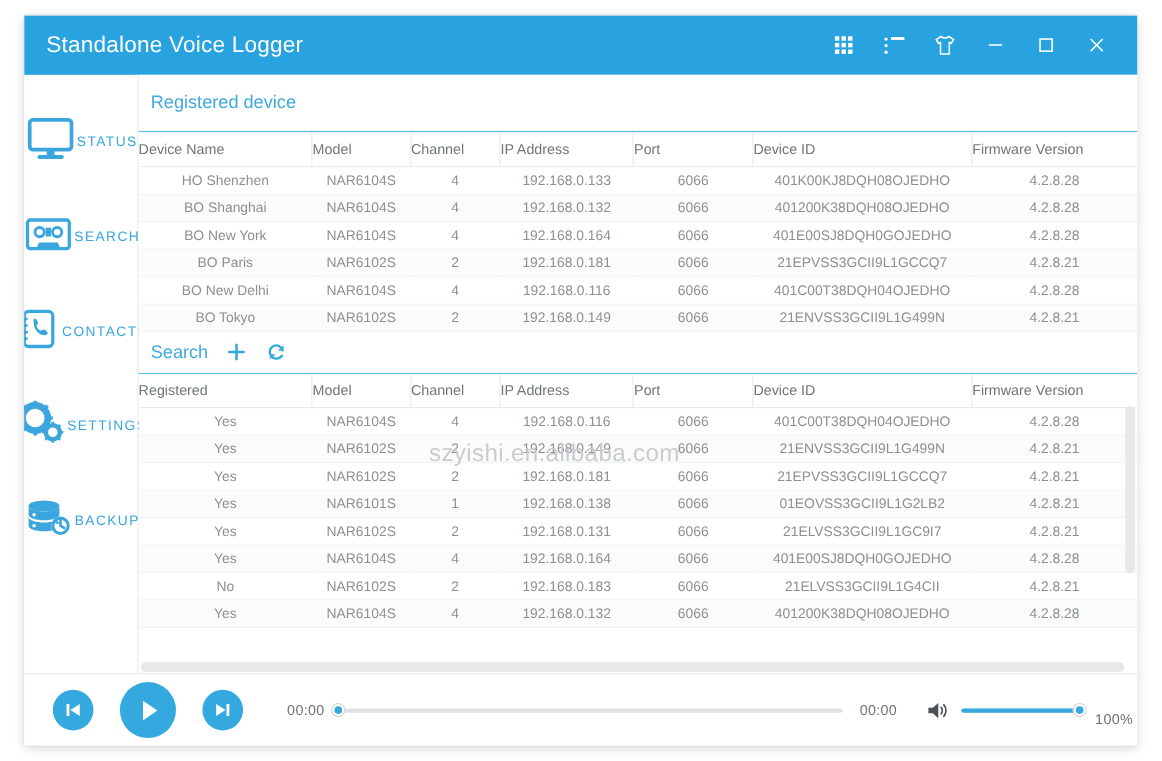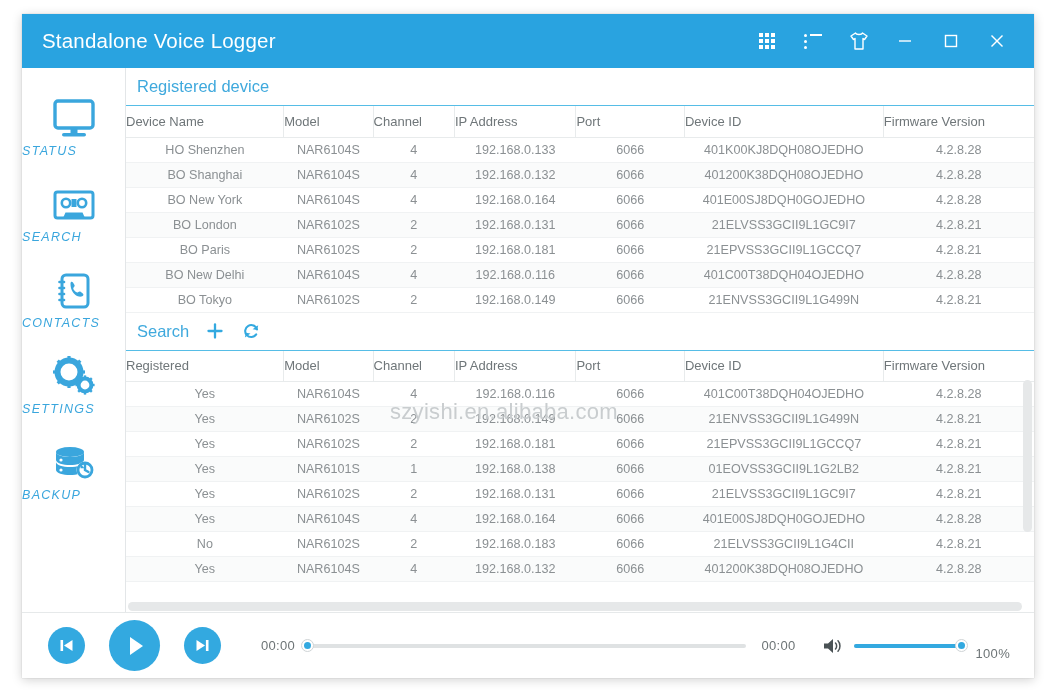--- a/index.html
+++ b/index.html
@@ -98,25 +98,25 @@
     border-right: 1px solid #e3e6e8;
     padding-top: 16px;
     display: flex;
     flex-direction: column;
     align-items: center;
   }
   .nav-item {
     width: 100%;
     height: 86px;
     display: flex;
-    flex-direction: column;
+    flex-direction: row;
+    align-items: center;
     justify-content: center;
     cursor: pointer;
     color: #38a5dc;
-    font-style: italic;
   }
   .nav-icon { height: 44px; display: flex; align-items: center; justify-content: center; }
   .nav-label {
     font-size: 12.5px;
     letter-spacing: 1.3px;
     color: #3aa6dd;
     margin-top: 3px;
     font-weight: 400;
   }
 
@@ -124,21 +124,21 @@
   #content {
     flex: 1 1 auto;
     min-width: 0;
     display: flex;
     flex-direction: column;
     background: #ffffff;
     position: relative;
   }
 
   .panel-header {
-    height: 38px;
+    height: 52px;
     display: flex;
     align-items: center;
     padding-left: 11px;
     border-bottom: 1px solid #56bde6;
     flex: 0 0 38px;
   }
   .panel-title {
     color: #3fa9dd;
     font-size: 16.5px;
     font-weight: 400;
@@ -227,21 +227,21 @@
   }
 
   
   #player-bar {
     height: 66px;
     flex: 0 0 66px;
     border-top: 1px solid #e6e9ea;
     background: #ffffff;
     display: flex;
     align-items: center;
-    padding: 0 24px 0 26px;
+    padding: 0 4px 0 26px;
   }
   .circ-btn {
     border-radius: 50%;
     background: #33a9e0;
     display: flex;
     align-items: center;
     justify-content: center;
     cursor: pointer;
     flex: 0 0 auto;
   }
@@ -519,29 +519,20 @@
                 <tr>
                   <td>BO New York</td>
                   <td>NAR6104S</td>
                   <td>4</td>
                   <td>192.168.0.164</td>
                   <td>6066</td>
                   <td>401E00SJ8DQH0GOJEDHO</td>
                   <td>4.2.8.28</td>
                 </tr>
                 <tr>
-                  <td>BO London</td>
-                  <td>NAR6102S</td>
-                  <td>2</td>
-                  <td>192.168.0.131</td>
-                  <td>6066</td>
-                  <td>21ELVSS3GCII9L1GC9I7</td>
-                  <td>4.2.8.21</td>
-                </tr>
-                <tr>
                   <td>BO Paris</td>
                   <td>NAR6102S</td>
                   <td>2</td>
                   <td>192.168.0.181</td>
                   <td>6066</td>
                   <td>21EPVSS3GCII9L1GCCQ7</td>
                   <td>4.2.8.21</td>
                 </tr>
                 <tr>
                   <td>BO New Delhi</td>

